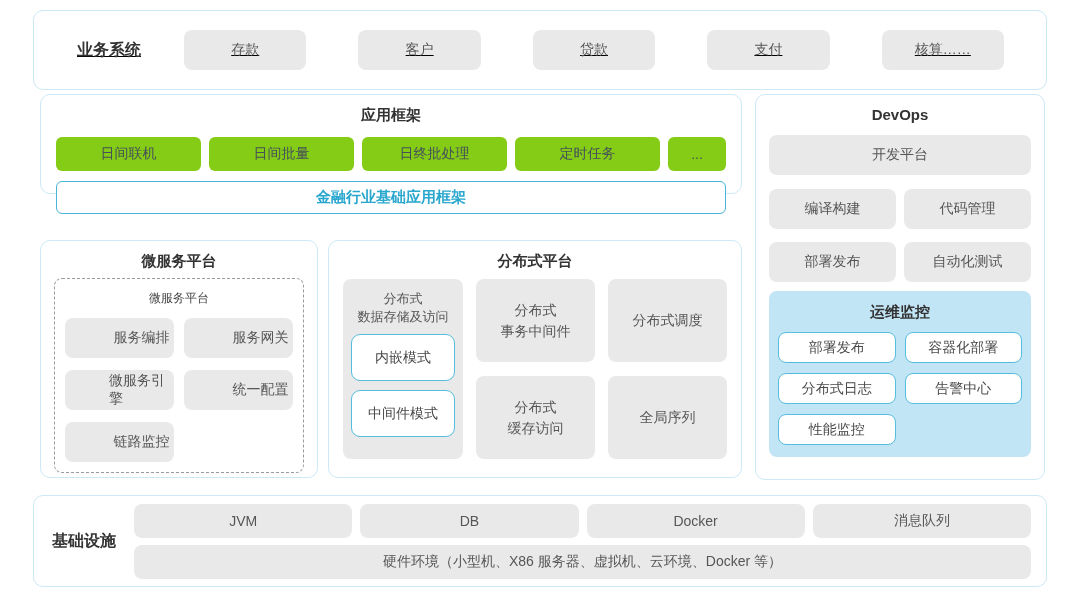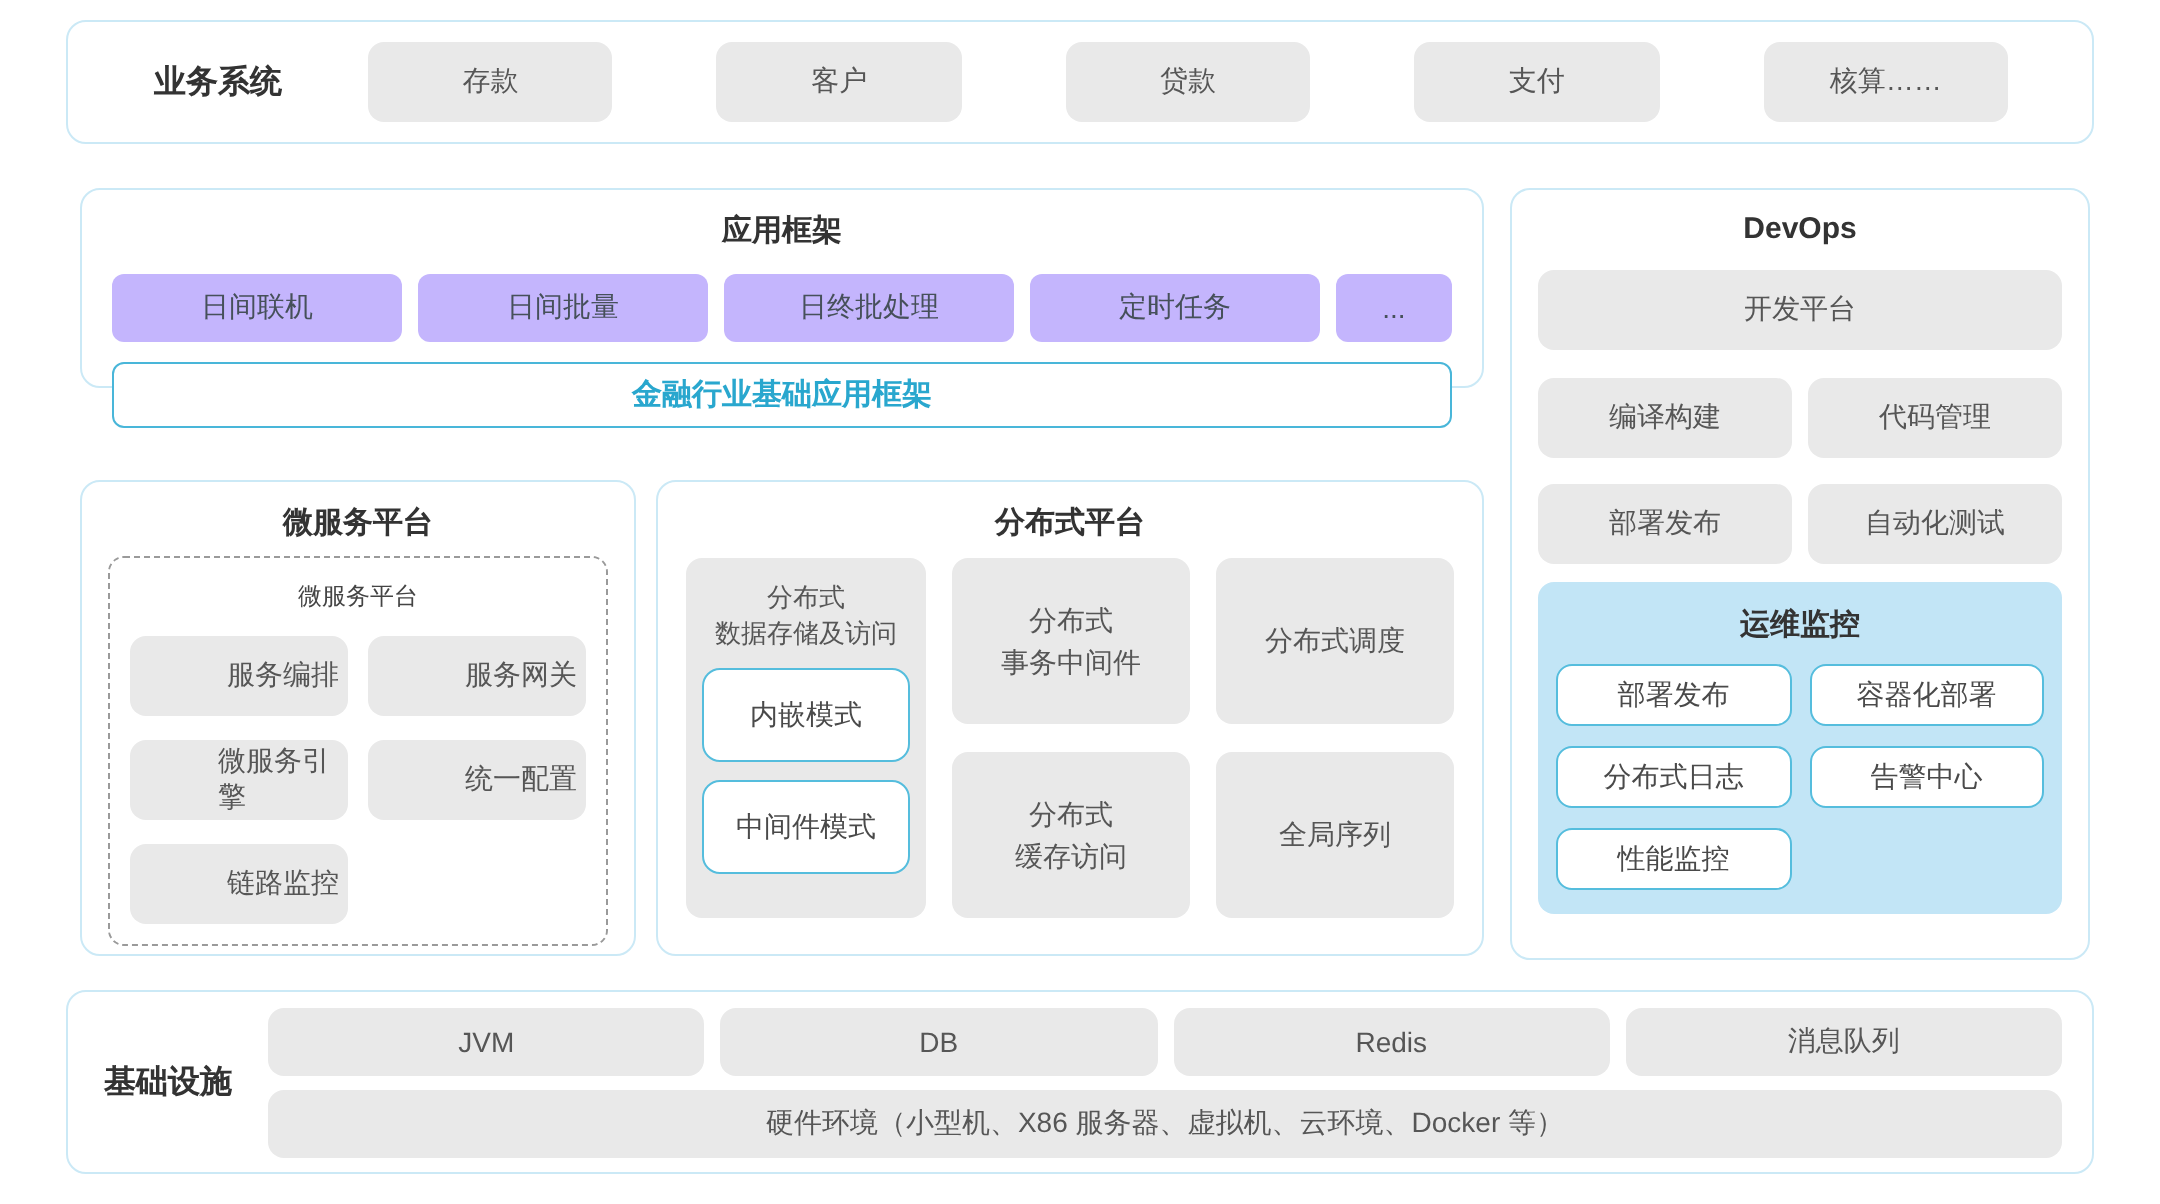--- a/index.html
+++ b/index.html
@@ -5,27 +5,27 @@
   * { margin:0; padding:0; box-sizing:border-box; }
   html,body { width:1080px; height:602px; background:#ffffff;
     font-family:"Liberation Sans","DejaVu Sans",sans-serif; }
   .panel { position:absolute; background:#fff; border:1.5px solid #cbe9f6; border-radius:10px; }
 
   .row-label { font-size:16px; font-weight:700; color:#333; text-align:center; flex:none; }
   .sec-title { text-align:center; font-size:15px; font-weight:600; color:#333; padding-top:11px; }
 
   .gbox { background:#e9e9e9; border-radius:8px; color:#565656; font-size:14px;
     display:flex; align-items:center; justify-content:center; }
-  .bbox { background:#c4b5fd; border-radius:6px; height:34px; color:#46505a; font-size:14px;
+  .bbox { background:#84cc16; border-radius:6px; height:34px; color:#46505a; font-size:14px;
     display:flex; align-items:center; justify-content:center; flex:1; }
   .wbox { background:#fff; border:1.5px solid #55bddd; border-radius:8px; height:31px;
     display:flex; align-items:center; justify-content:center; font-size:14px; color:#4a4a4a; }
 
   
-  #p-business { left:33px; top:10px; width:1014px; height:62px; display:flex; align-items:center; }
+  #p-business { left:33px; top:10px; width:1014px; height:80px; display:flex; align-items:center;text-decoration:underline; }
   #p-business .row-label { width:150px; }
   #p-business .boxes { flex:1; display:flex; gap:52px; margin-right:42px; }
   #p-business .gbox { flex:1; height:40px; }
 
   
   #p-appfw { left:40px; top:94px; width:702px; height:100px; }
   #p-appfw .brow { display:flex; gap:8px; margin:12px 15px 0; }
   #p-appfw .bbox.small { flex:0 0 58px; }
   #p-appfw .base { margin:10px 15px 0; height:33px; border:1.5px solid #49b6d9; border-radius:6px;
     background:#fff; display:flex; align-items:center; justify-content:center;
@@ -151,18 +151,18 @@
     </div>
   </div>
 </div>
 
 <div class="panel" id="p-infra">
   <div class="row-label">基础设施</div>
   <div class="right">
     <div class="irow">
       <div class="gbox">JVM</div>
       <div class="gbox">DB</div>
-      <div class="gbox">Redis</div>
+      <div class="gbox">Docker</div>
       <div class="gbox">消息队列</div>
     </div>
     <div class="hw">硬件环境（小型机、X86 服务器、虚拟机、云环境、Docker 等）</div>
   </div>
 </div>
 
 </body></html>

